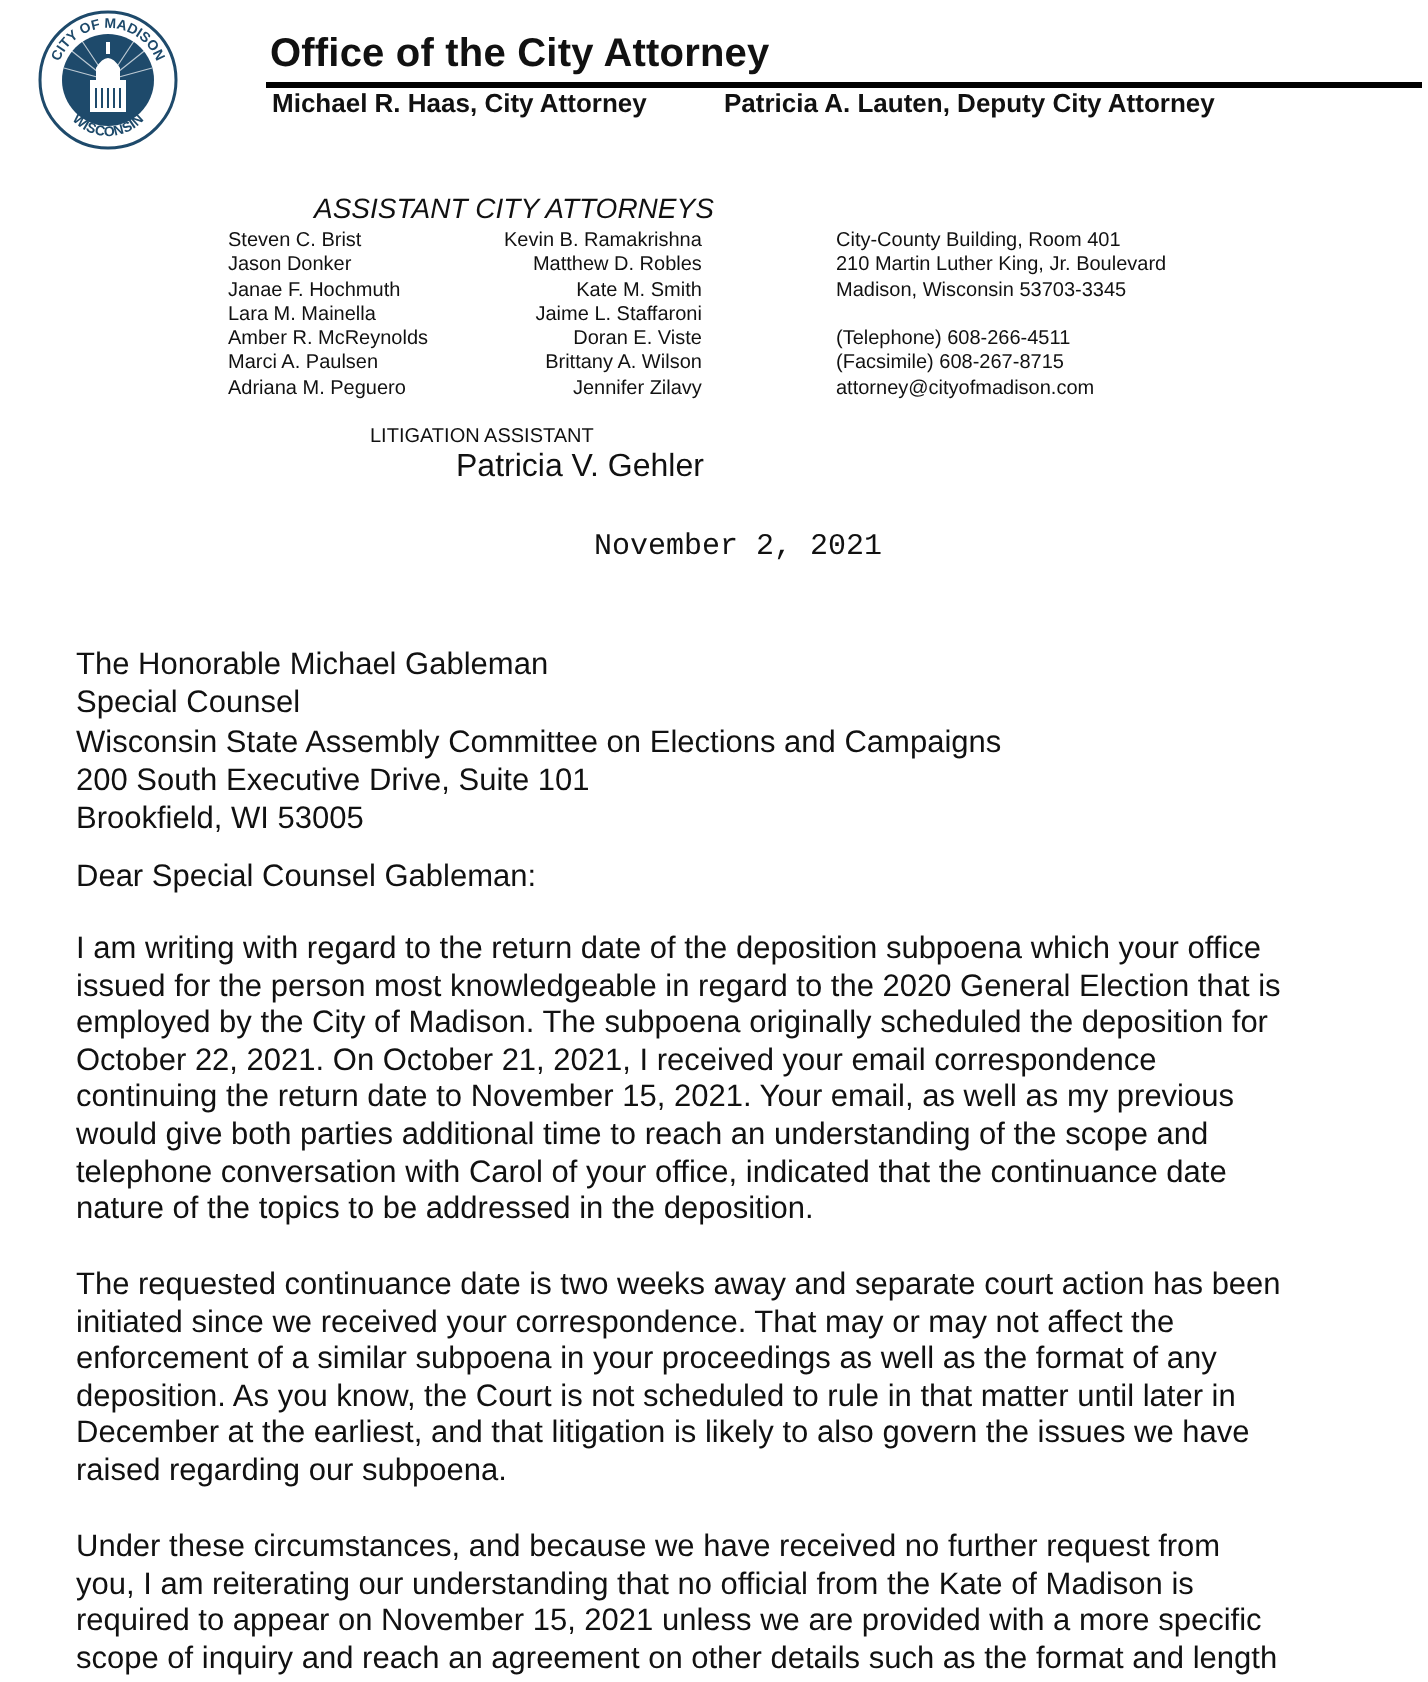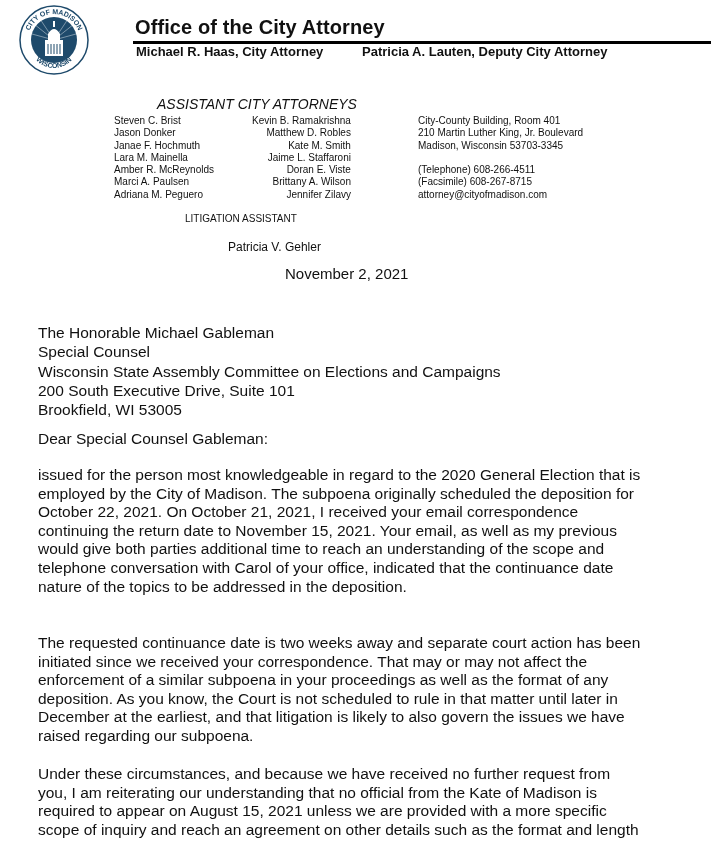--- a/index.html
+++ b/index.html
@@ -10,22 +10,22 @@
   #header-rule { left: 133px; top: 41px; width: 578px; height: 3px; background: #000; }
   #city-attorney { left: 136px; top: 44px; font-size: 13px; font-weight: bold; white-space: nowrap; }
   #deputy-attorney { left: 362px; top: 44px; font-size: 13px; font-weight: bold; white-space: nowrap; }
   #asst-heading { left: 157px; top: 96px; font-size: 14px; white-space: nowrap; font-style: italic; }
   .names { font-size: 10px; line-height: 12.3px; white-space: nowrap; }
   #names-col1 { left: 114px; top: 115px; }
   #names-col2 { left: 252px; top: 115px; text-align: right; }
   #contact-block { left: 418px; top: 115px; font-size: 10px; line-height: 12.3px; white-space: nowrap; }
   #contact-block .gap { height: 12.3px; }
   #lit-heading { left: 185px; top: 213px; font-size: 10px; white-space: nowrap; }
-  #lit-name { left: 201px; top: 240px; font-size: 12px; white-space: nowrap; padding-left: 27px; }
-  #letter-date { left: 285px; top: 265px; font-size: 15px; white-space: nowrap; }
+  #lit-name { left: 201px; top: 225px; font-size: 16px; white-space: nowrap; padding-left: 27px; }
+  #letter-date { left: 297px; top: 265px; font-size: 15px; white-space: nowrap; font-family: Liberation Mono, monospace; }
   #recipient { left: 38px; top: 323px; font-size: 15.5px; line-height: 19.3px; white-space: nowrap; }
   #salutation { left: 38px; top: 430px; font-size: 15.5px; white-space: nowrap; }
   .para { left: 38px; font-size: 15.5px; line-height: 18.6px; white-space: nowrap; }
   #para-1 { top: 466px; }
   #para-2 { top: 634px; }
   #para-3 { top: 765px; }
   .line { display: block; }
 </style>
 </head>
 <body>
@@ -110,20 +110,21 @@
   <span class="line">The Honorable Michael Gableman</span>
   <span class="line">Special Counsel</span>
   <span class="line">Wisconsin State Assembly Committee on Elections and Campaigns</span>
   <span class="line">200 South Executive Drive, Suite 101</span>
   <span class="line">Brookfield, WI 53005</span>
 </div>
 
 <div id="salutation" class="abs">Dear Special Counsel Gableman:</div>
 
 <div id="para-1" class="abs para">
+  <span class="line">I am writing with regard to the return date of the deposition subpoena which your office</span>
   <span class="line">issued for the person most knowledgeable in regard to the 2020 General Election that is</span>
   <span class="line">employed by the City of Madison.  The subpoena originally scheduled the deposition for</span>
   <span class="line">October 22, 2021.  On October 21, 2021, I received your email correspondence</span>
   <span class="line">continuing the return date to November 15, 2021.  Your email, as well as my previous</span>
   <span class="line">would give both parties additional time to reach an understanding of the scope and</span>
   <span class="line">telephone conversation with Carol of your office, indicated that the continuance date</span>
   <span class="line">nature of the topics to be addressed in the deposition.</span>
 </div>
 
 <div id="para-2" class="abs para">
@@ -131,15 +132,15 @@
   <span class="line">initiated since we received your correspondence.  That may or may not affect the</span>
   <span class="line">enforcement of a similar subpoena in your proceedings as well as the format of any</span>
   <span class="line">deposition.  As you know, the Court is not scheduled to rule in that matter until later in</span>
   <span class="line">December at the earliest, and that litigation is likely to also govern the issues we have</span>
   <span class="line">raised regarding our subpoena.</span>
 </div>
 
 <div id="para-3" class="abs para">
   <span class="line">Under these circumstances, and because we have received no further request from</span>
   <span class="line">you, I am reiterating our understanding that no official from the Kate of Madison is</span>
-  <span class="line">required to appear on August 15, 2021 unless we are provided with a more specific</span>
+  <span class="line">required to appear on November 15, 2021 unless we are provided with a more specific</span>
   <span class="line">scope of inquiry and reach an agreement on other details such as the format and length</span>
 </div>
 
 </body></html>

